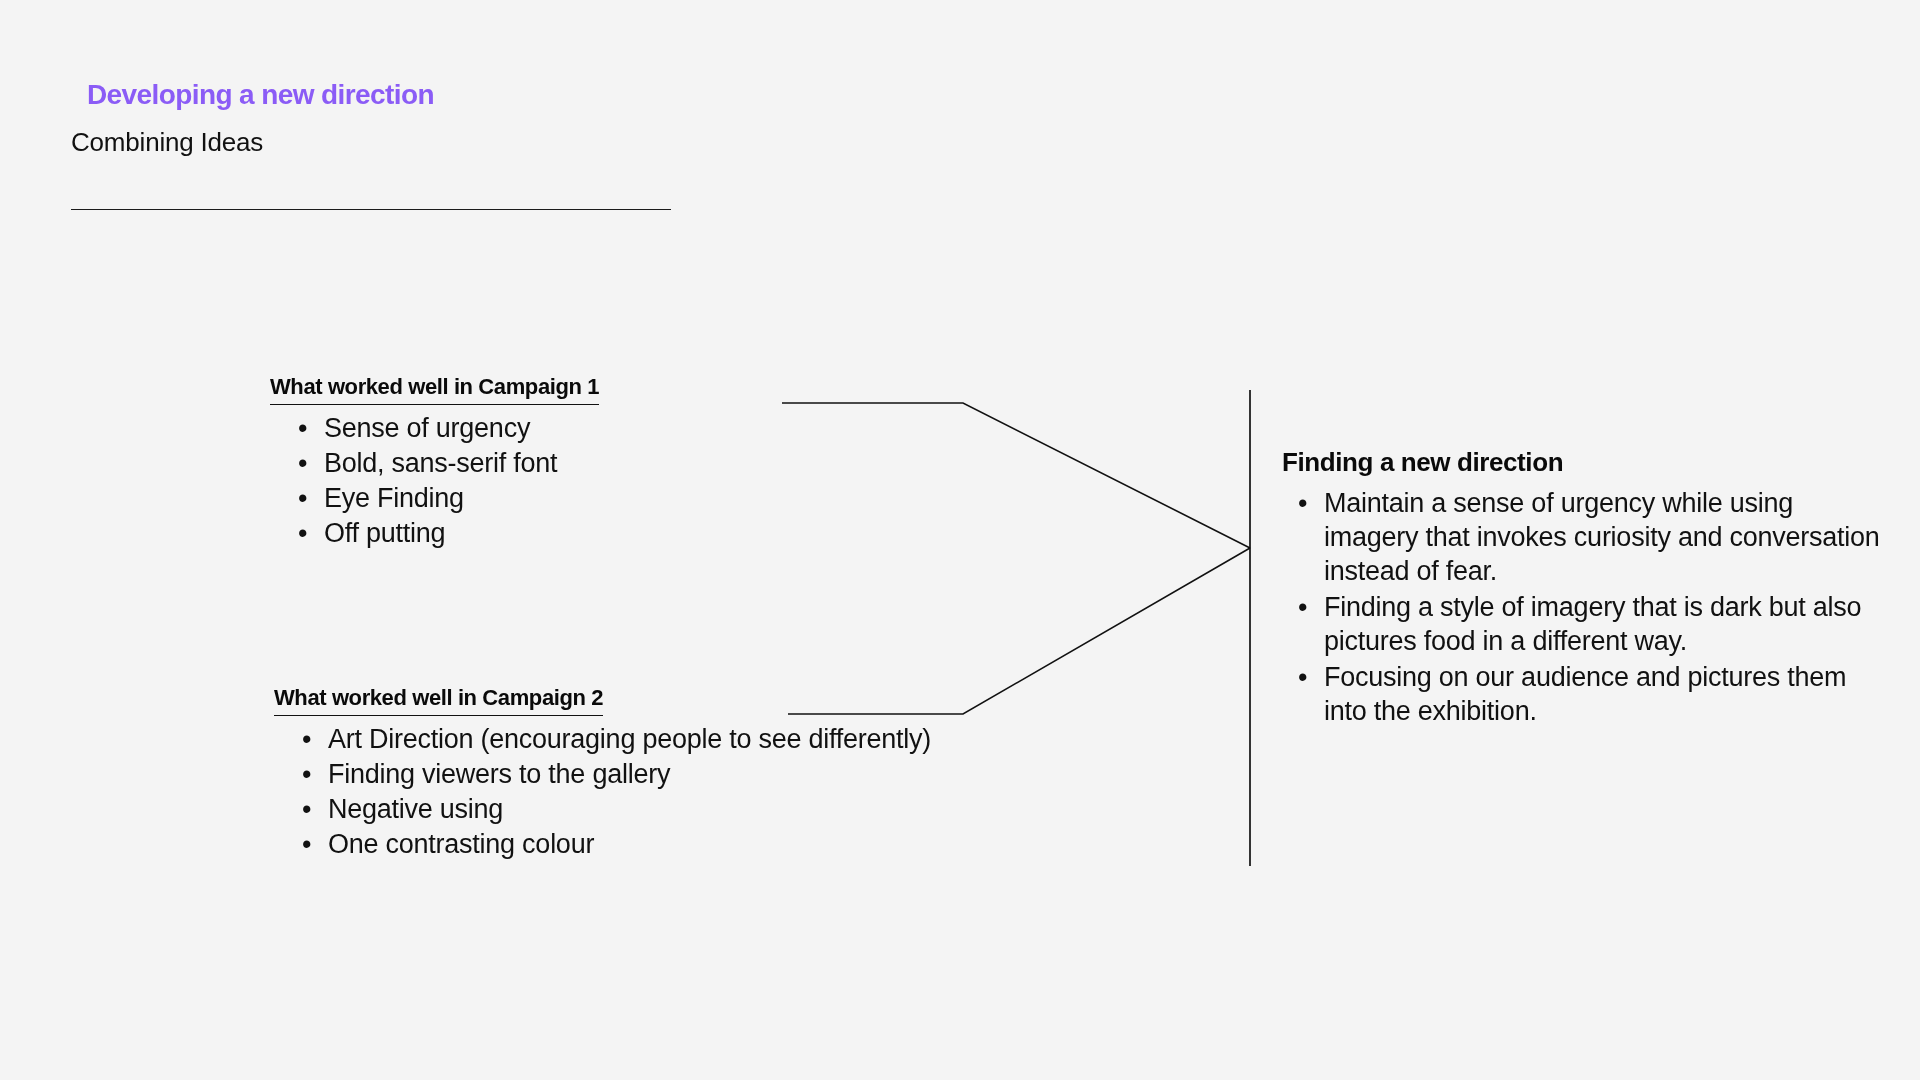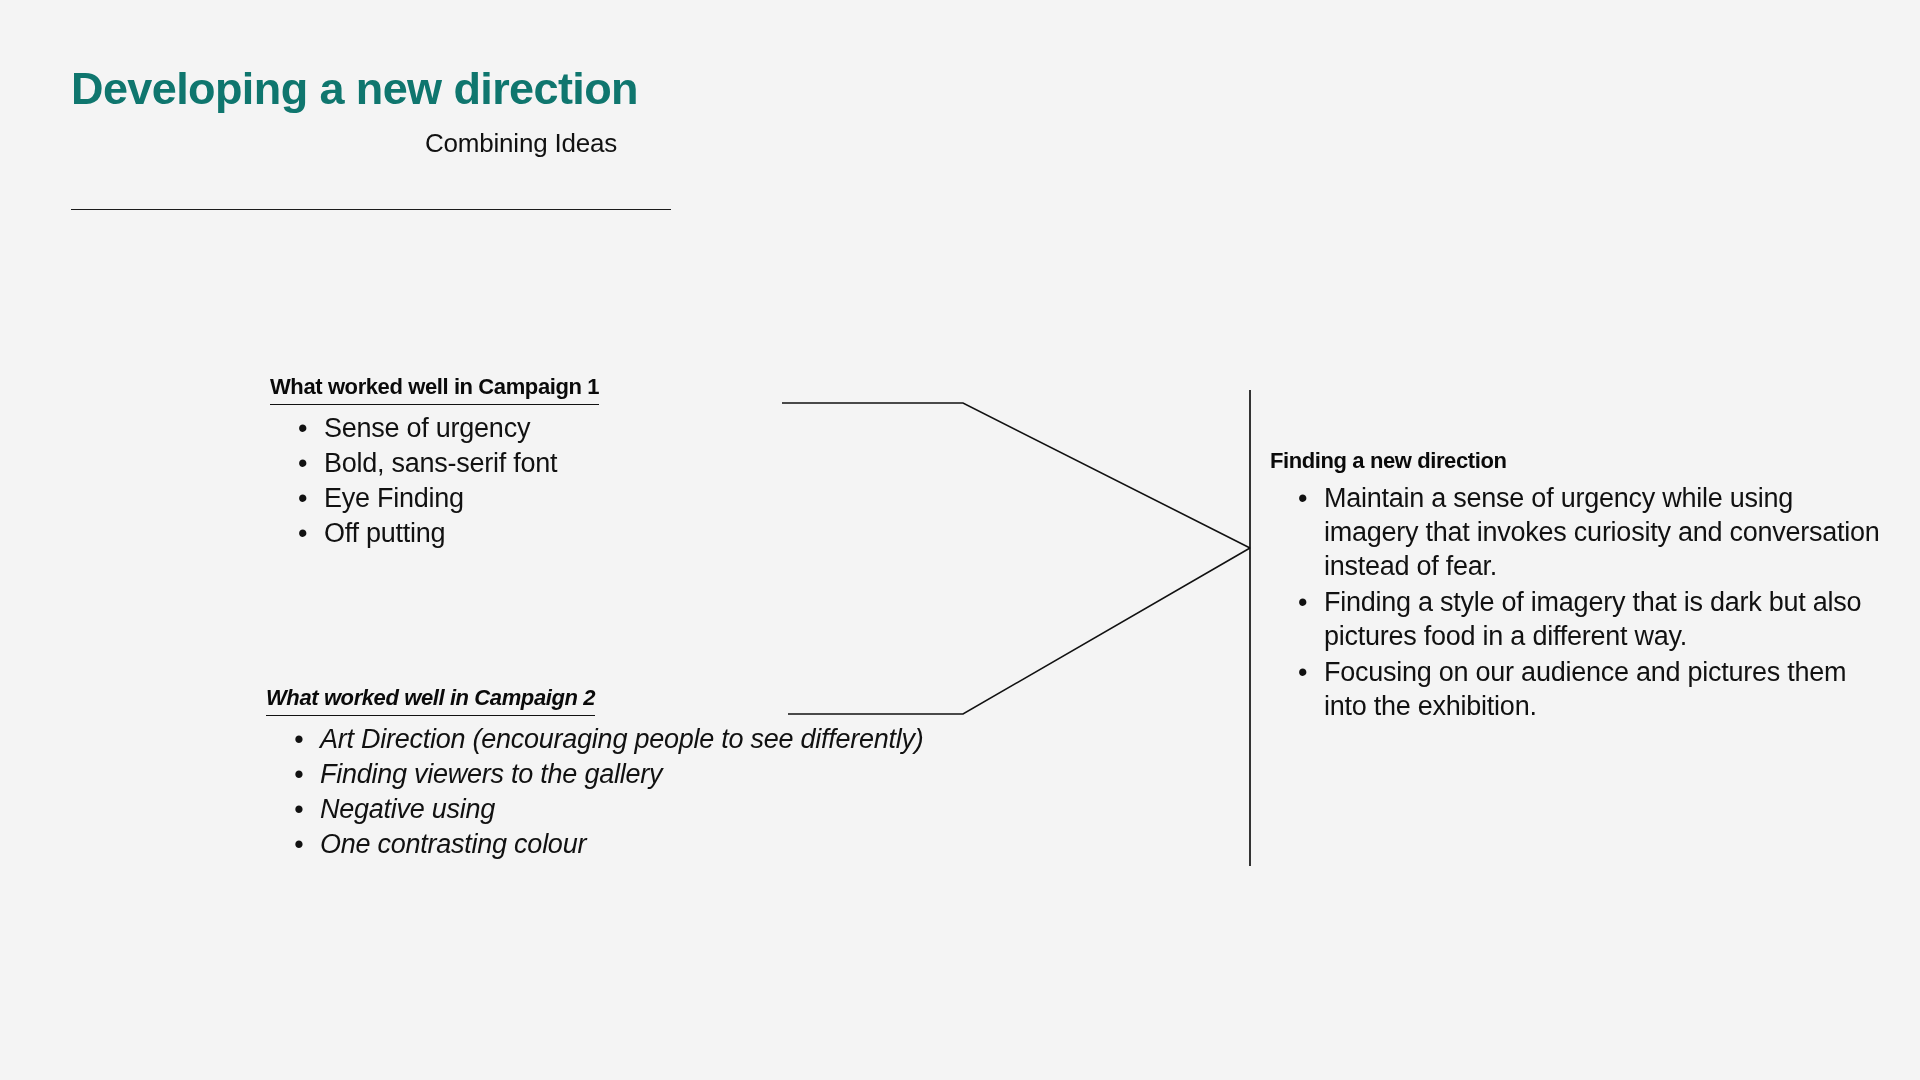--- a/index.html
+++ b/index.html
@@ -25,35 +25,34 @@
   }
 
   
   #header {
     position: absolute;
     left: 71px;
     top: 64px;
     width: 900px;
   }
   #slide-title {
-    font-size: 45px;
+    font-size: 28px;
     font-weight: bold;
     letter-spacing: -0.6px;
     line-height: 1.1;
-    margin: 0;
-    color: #0f766e;
+    margin: 16px;
+    color: #8b5cf6;
   }
   #slide-subtitle {
     font-size: 26px;
     font-weight: normal;
     letter-spacing: -0.2px;
     line-height: 1.2;
     margin: 14px 0 0 0;
     color: #111111;
-    text-align: center;
   }
   #header-divider {
     position: absolute;
     left: 71px;
     top: 209px;
     width: 600px;
     height: 0;
     border-top: 1.6px solid #1a1a1a;
   }
 
@@ -66,21 +65,21 @@
     height: 1080px;
     pointer-events: none;
   }
 
   
   .left-block {
     position: absolute;
     width: 700px;
   }
   #block-campaign-1 { left: 270px; top: 374px; }
-  #block-campaign-2 { left: 266px; top: 685px; font-style: italic; }
+  #block-campaign-2 { left: 274px; top: 685px; }
 
   .block-heading {
     font-size: 22px;
     font-weight: bold;
     letter-spacing: -0.4px;
     line-height: 1.15;
     margin: 0;
     padding-bottom: 5px;
     display: inline-block;
     border-bottom: 1.7px solid #111111;
@@ -116,21 +115,22 @@
   
   #block-new-direction {
     position: absolute;
     left: 1270px;
     top: 448px;
     width: 620px;
   }
   #block-new-direction .block-heading {
     border-bottom: none;
     padding-bottom: 0;
-    font-size: 22px;
+    font-size: 26px;
+    margin-left: 12px;
   }
   #block-new-direction ul.bullets {
     margin-top: 8px;
   }
   #block-new-direction ul.bullets li {
     max-width: 600px;
     margin-bottom: 2px;
   }
 </style>
 </head>

